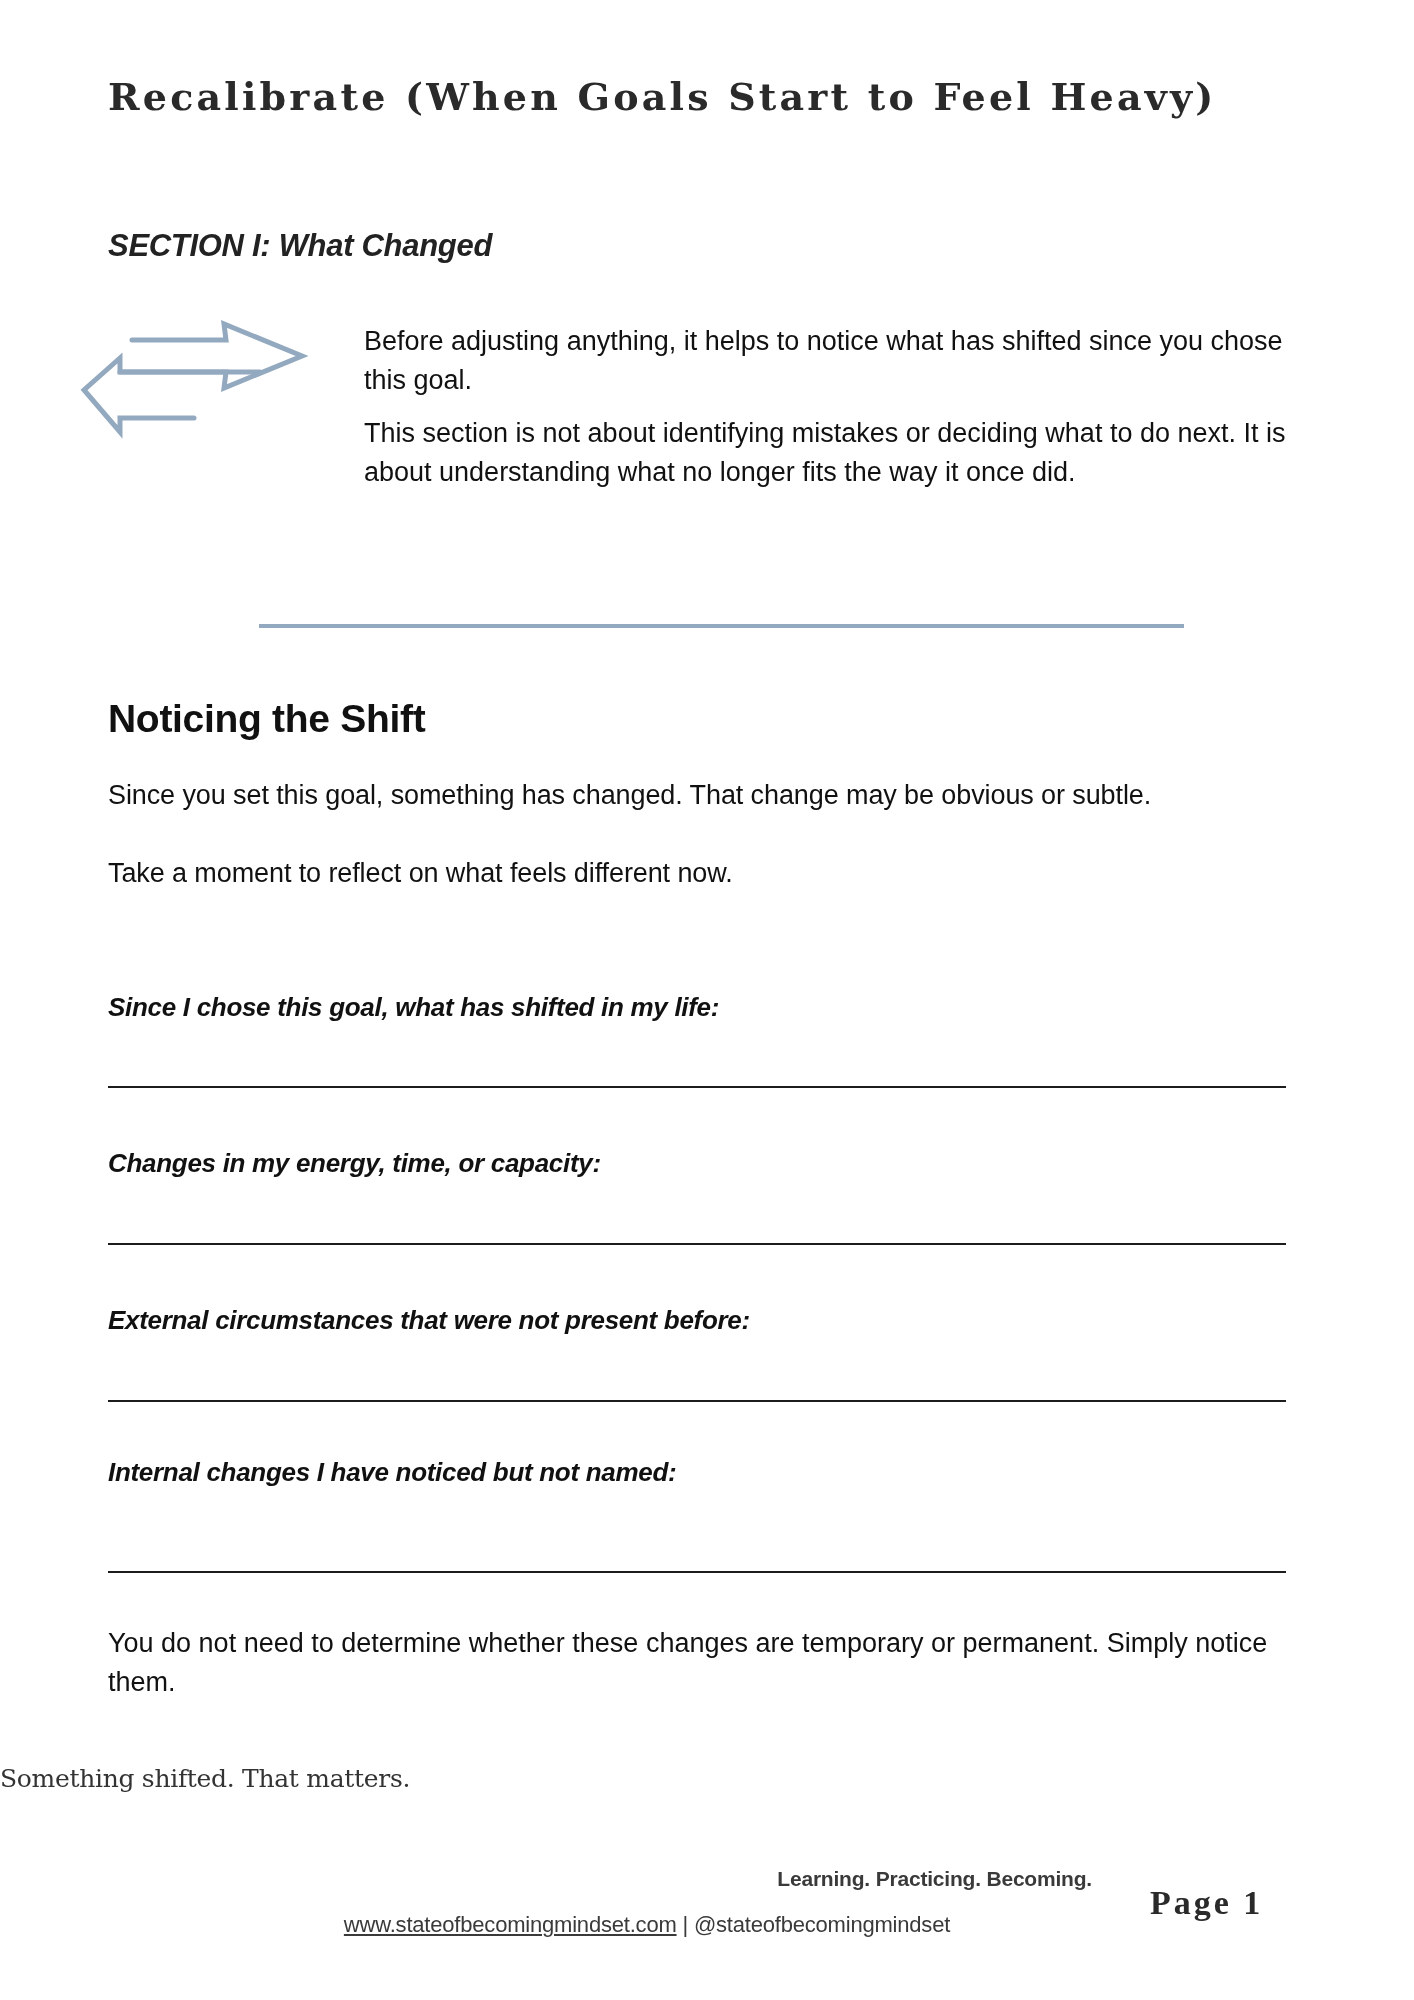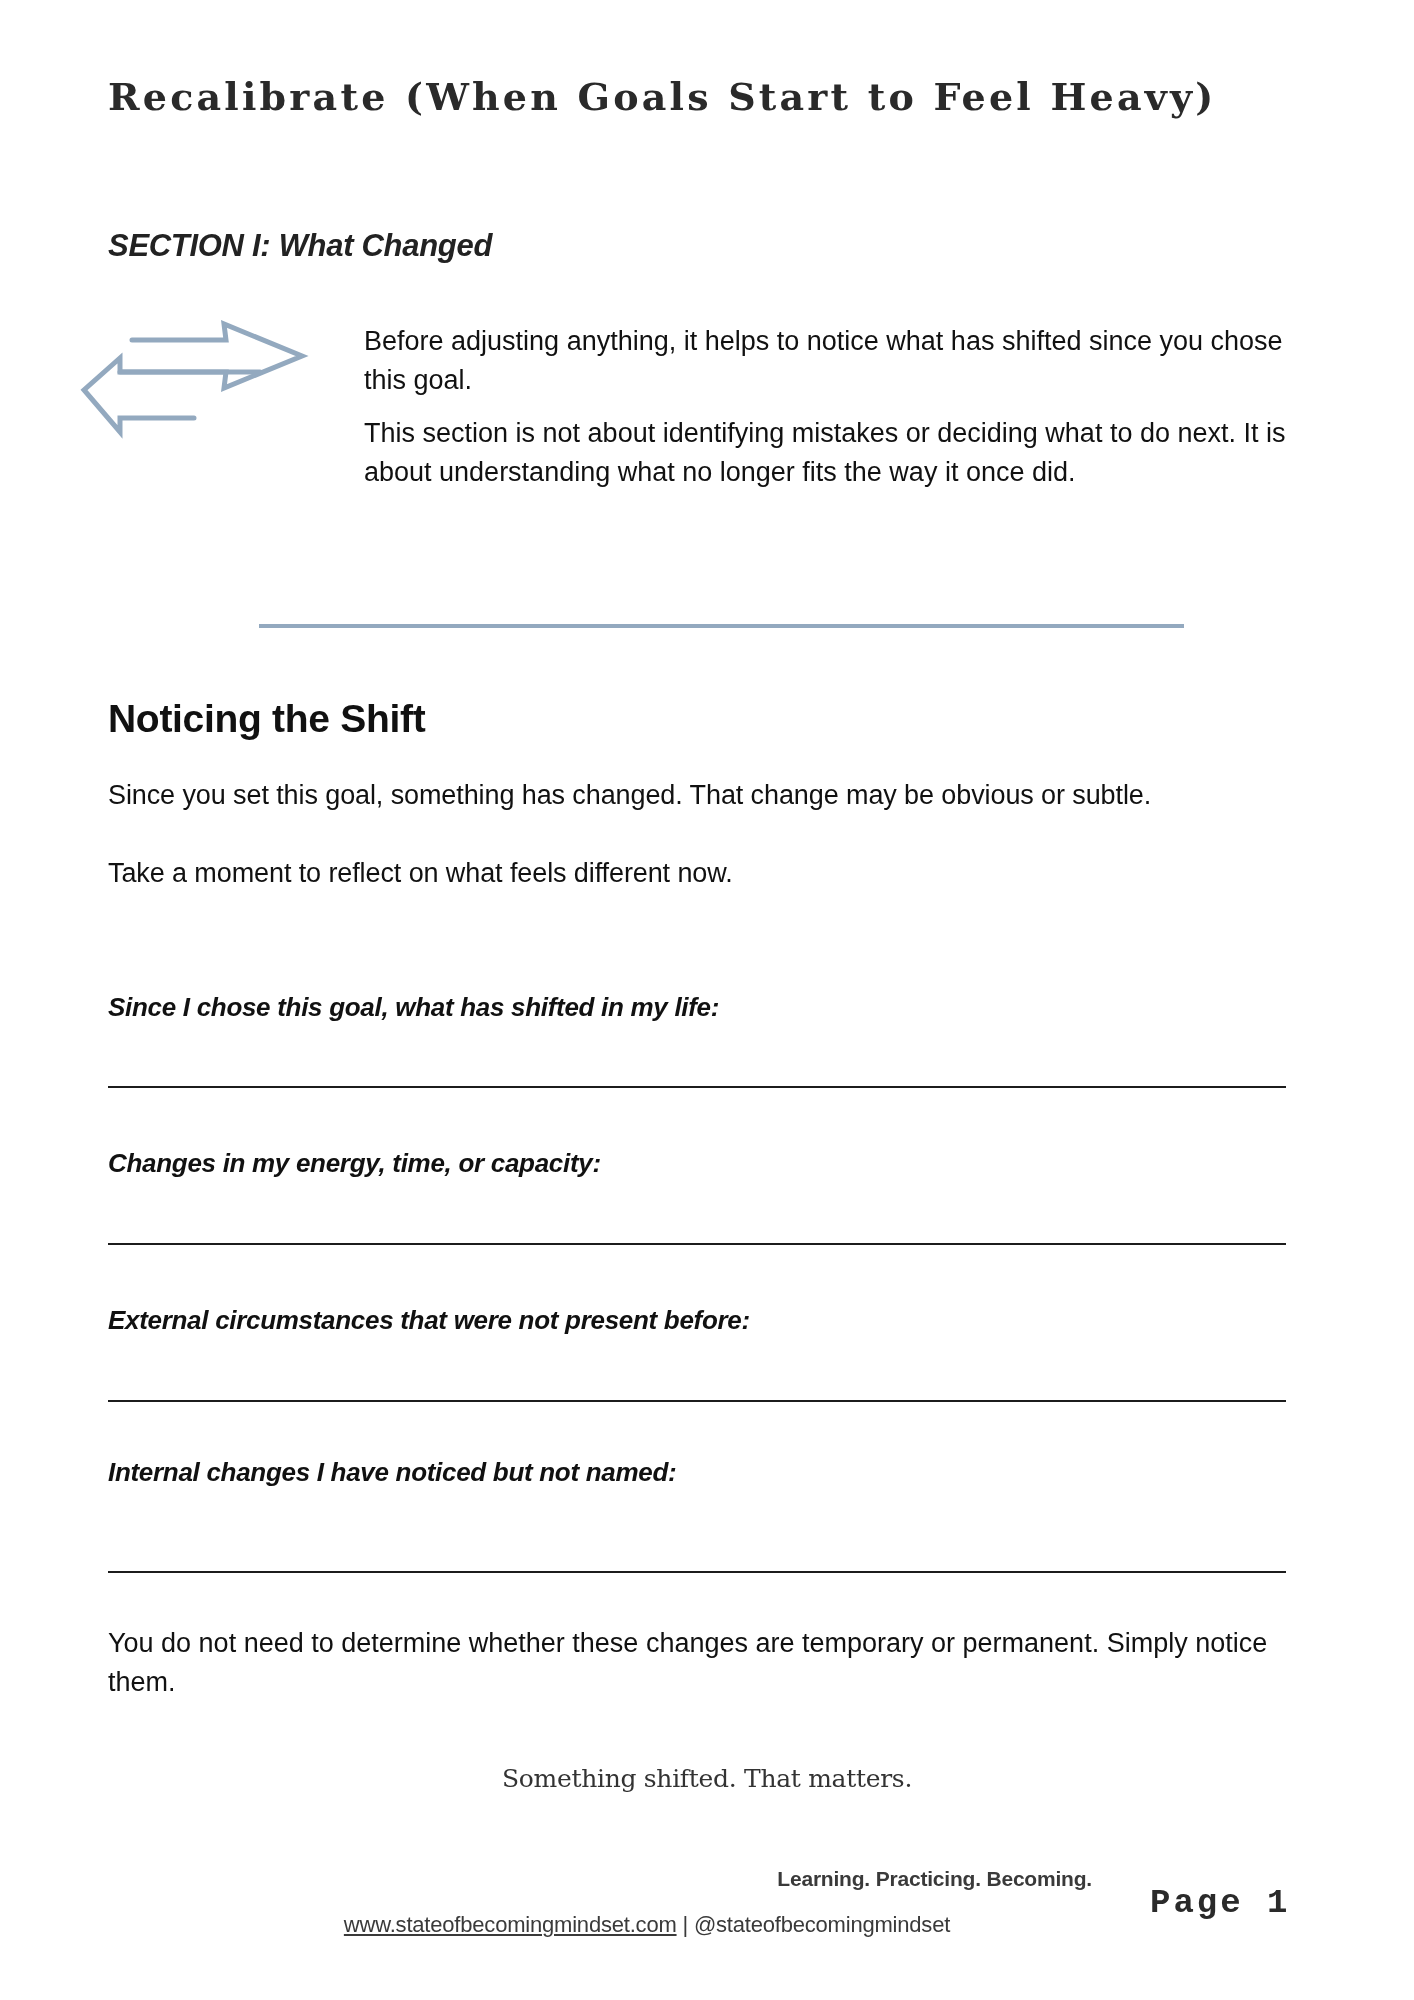--- a/index.html
+++ b/index.html
@@ -12,26 +12,26 @@
            letter-spacing:-0.3px; white-space:nowrap; }
   .arrow { left:78px; top:318px; width:232px; height:124px; }
   .intro { left:332px; top:322px; width:960px; font-size:27px; line-height:39px; color:#111;margin-left:32px; }
   .intro p { margin:0 0 14px 0; }
   .divider { left:259px; top:624px; width:925px; height:4px; background:#93a9bf; }
   .subheading { left:108px; top:697px; font-weight:bold; font-size:39px; color:#111; white-space:nowrap; letter-spacing:-0.3px; }
   .para { left:108px; font-size:27px; color:#111; white-space:nowrap; letter-spacing:-0.1px; }
   .prompt-label { left:108px; font-style:italic; font-weight:bold; font-size:26px; color:#111; white-space:nowrap; letter-spacing:-0.3px; }
   .write-line { left:108px; width:1178px; height:2px; background:#1c1c1c; }
   .closing { left:108px; top:1624px; width:1180px; font-size:27px; line-height:39px; color:#111; }
-  .tagline { left:0; width:1414px; top:1764px; text-align:center; font-family:"DejaVu Serif", serif;
+  .tagline { left:0; width:1414px; top:1764px; font-family:"DejaVu Serif", serif;
              font-size:25px; color:#333; letter-spacing:-0.3px; }
   .footer-motto { left:0; width:1212px; top:1867px; text-align:right; font-weight:bold; font-size:21px; color:#3a3a3a; padding-right:120px; box-sizing:border-box; letter-spacing:-0.2px;}
   .footer-links { left:0; width:1414px; top:1912px; text-align:center; font-size:22px; color:#3a3a3a; padding-right:120px; box-sizing:border-box; letter-spacing:-0.2px; }
   .footer-links a { color:#3a3a3a; text-decoration:underline; }
-  .page-num { left:1150px; top:1884px; font-family:Liberation Mono, monospace; font-weight:bold; font-size:34px;
+  .page-num { left:1150px; top:1884px; font-family:Liberation Serif, serif; font-weight:bold; font-size:34px;
               letter-spacing:3px; color:#2a2a2a; white-space:nowrap;text-align:right; }
 </style>
 </head>
 <body>
 
 <div class="abs title">Recalibrate (When Goals Start to Feel Heavy)</div>
 
 <div class="abs section-heading">SECTION I: What Changed</div>
 
 <svg class="abs arrow" viewBox="0 0 232 124" fill="none" stroke="#93a9bf" stroke-width="5" stroke-linejoin="miter" stroke-linecap="round">

